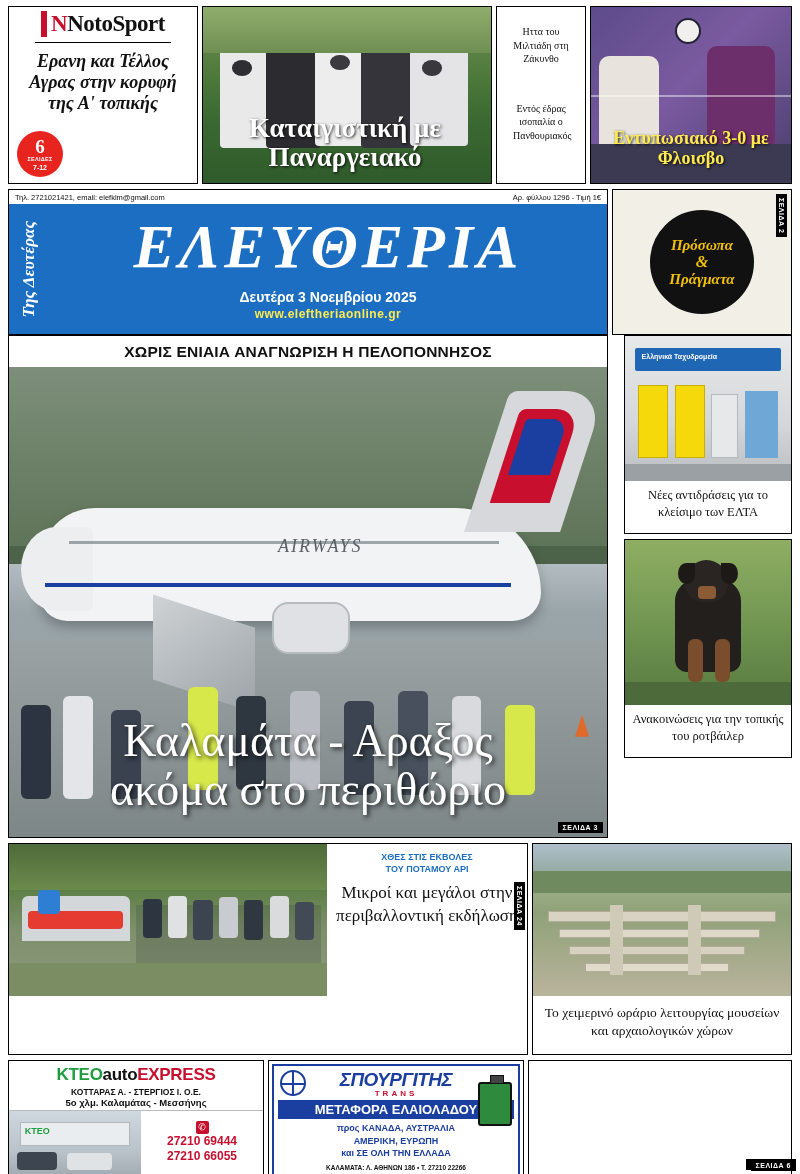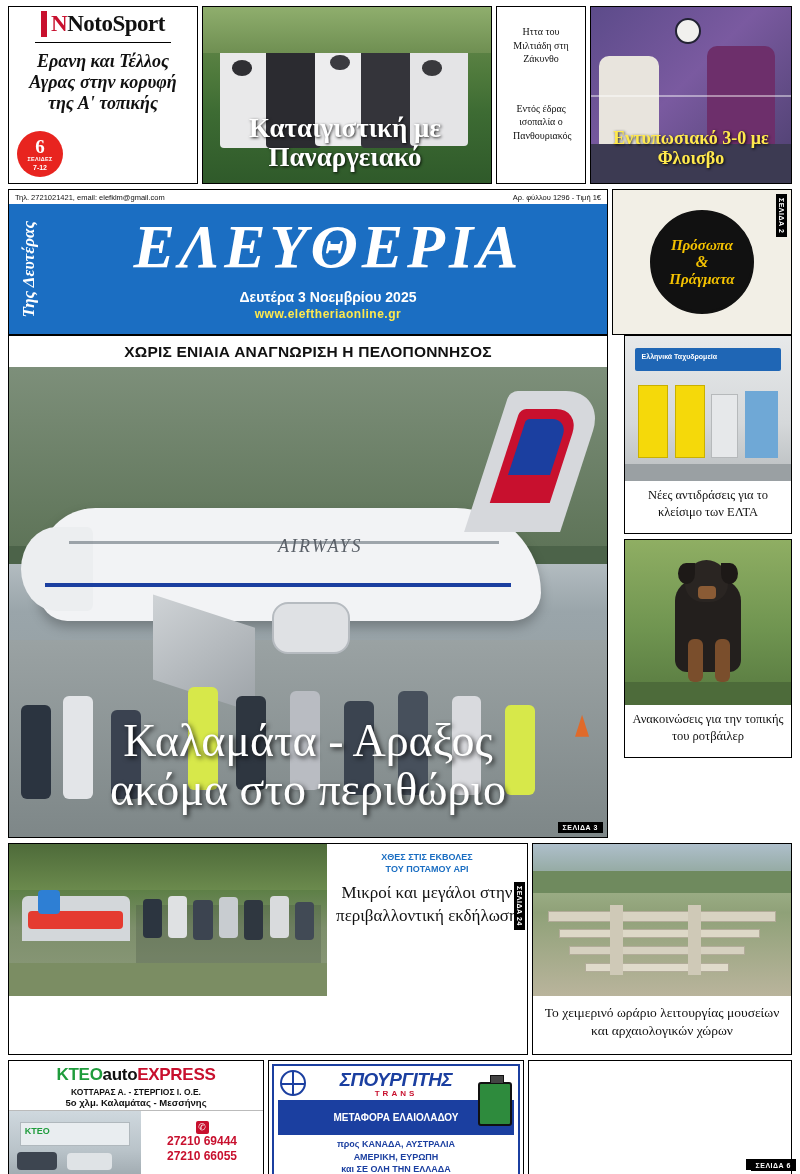--- a/index.html
+++ b/index.html
@@ -144,21 +144,21 @@
   .ad1-body { display:flex; border-top:1px solid #bbb; }
   .ad1-photo { width:132px; height:72px; position:relative; }
   .ad1-right { flex:1; text-align:center; padding:5px 2px; }
   .ad1-phone { color:#c8102e; font-weight:bold; font-size:12px; line-height:1.25; }
   .phone-ico { display:inline-block; width:13px; height:13px; background:#c8102e; border-radius:2px; color:#fff; font-size:9px; line-height:13px; }
 
   .ad2 { width:256px; border:1px solid #000; background:#fff; position:relative; padding:3px; }
   .ad2-inner { border:2px solid #1b3fa0; height:100%; padding:3px 4px; text-align:center; position:relative; }
   .ad2-brand { color:#1b3fa0; font-weight:bold; font-size:19px; font-style:italic; letter-spacing:-.5px; }
   .ad2-trans { color:#c8102e; font-size:8px; font-weight:bold; letter-spacing:3px; margin-top:-2px;}
-  .ad2-bar { background:#1b3fa0; color:#fff; font-weight:bold; font-size:10px; padding:12px 0; margin-top:2px; }
+  .ad2-bar { background:#1b3fa0; color:#fff; font-weight:bold; font-size:13px; padding:2px 0; margin-top:2px; }
   .ad2-lines { color:#1b3fa0; font-weight:bold; font-size:9px; line-height:1.35; margin-top:3px; }
   .ad2-foot { font-size:6.5px; font-weight:bold; margin-top:4px; line-height:1.4; }
   .globe { position:absolute; left:6px; top:4px; width:26px; height:26px; border-radius:50%;
            border:2px solid #1b3fa0; }
   .globe:before { content:""; position:absolute; left:0; top:11px; width:22px; height:0; border-top:2px solid #1b3fa0;}
   .globe:after { content:""; position:absolute; left:10px; top:0; width:0; height:22px; border-left:2px solid #1b3fa0;}
   .can { position:absolute; right:6px; top:16px; width:34px; height:44px; background:#2e8b3d;
          border:2px solid #111; border-radius:3px; }
   .can .lid { position:absolute; left:10px; top:-9px; width:14px; height:9px; background:#444; border:1px solid #111;}
 

